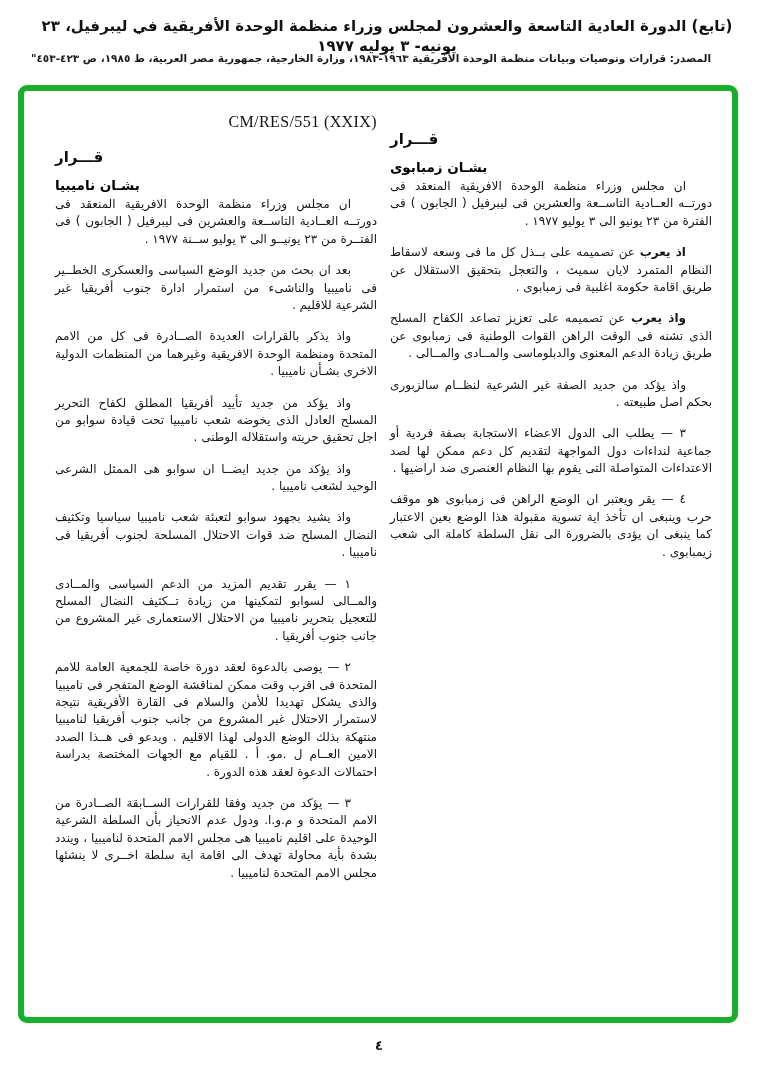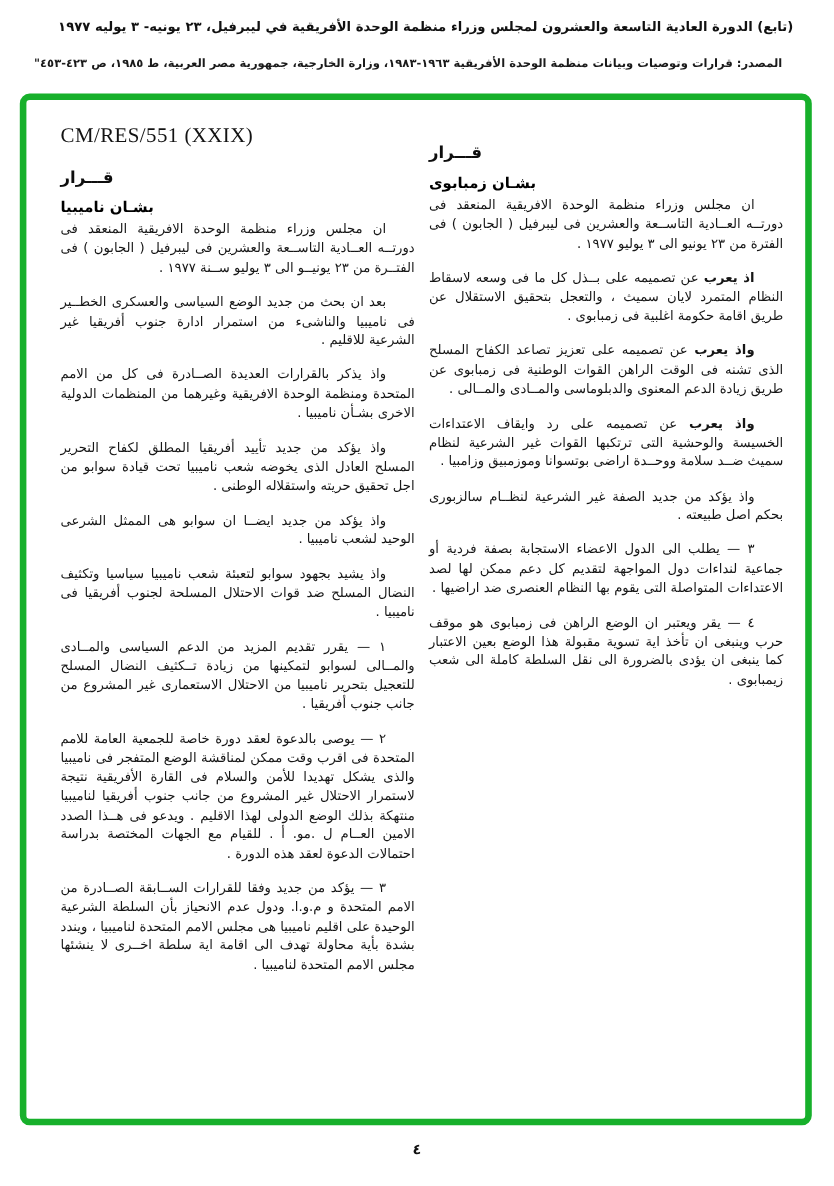--- a/index.html
+++ b/index.html
@@ -2,38 +2,38 @@
 <html lang="ar"><head>
 <meta charset="utf-8">
 <style>
   html,body{margin:0;padding:0;}
   body{
     width:758px;height:1078px;position:relative;background:#ffffff;
     font-family:"DejaVu Sans",sans-serif;color:#141414;overflow:hidden;
   }
   .hdr1{
     position:absolute;top:16px;left:36px;right:20px;
-    direction:rtl;text-align:center;font-weight:bold;font-size:12px;line-height:1.35;
+    direction:rtl;text-align:center;font-weight:bold;font-size:15px;line-height:1.35;
     color:#111;
   }
   .hdr2{
     position:absolute;top:52px;left:24px;right:40px;
     direction:rtl;text-align:center;font-weight:bold;font-size:10.5px;color:#1b1b1b;
   }
   .frame{
     position:absolute;left:18px;top:85px;width:720px;height:938px;
     border:6px solid #17b02b;border-radius:9px;box-sizing:border-box;
     overflow:hidden;background:#fff;
   }
   .col{position:absolute;top:22px;width:322px;}
   .col-right{left:366px;}
   .col-left{left:31px;}
   .cm{
-    direction:ltr;text-align:left;
-    font-family:"Liberation Serif",serif;font-size:19px;letter-spacing:.4px;
+    direction:ltr;text-align:right;
+    font-family:"Liberation Serif",serif;font-size:16px;letter-spacing:.4px;
     color:#121212;
   }
   .rtitle{
     direction:rtl;text-align:left;font-weight:bold;font-size:15px;
     margin-top:17px;color:#0e0e0e;
   }
   .rsub{
     direction:rtl;text-align:left;font-weight:bold;font-size:13.5px;
     margin-top:11px;color:#000000;
   }
@@ -57,21 +57,20 @@
 
 <div class="frame" style="border-color: rgb(23, 176, 43);">
 
   <div class="col col-right">
     <div class="rtitle">قـــرار</div>
     <div class="rsub">بشـان زمبابوى</div>
     <div class="paras">
       <p><b></b> <span>ان مجلس وزراء منظمة الوحدة الافريقية المنعقد فى دورتــه العــادية التاســعة والعشرين فى ليبرفيل ( الجابون ) فى الفترة من ٢٣ يونيو الى ٣ يوليو ١٩٧٧ .</span></p>
       <p><b>اذ يعرب</b> <span>عن تصميمه على بــذل كل ما فى وسعه لاسقاط النظام المتمرد لايان سميث ، والتعجل بتحقيق الاستقلال عن طريق اقامة حكومة اغلبية فى زمبابوى .</span></p>
       <p><b>واذ يعرب</b> <span>عن تصميمه على تعزيز تصاعد الكفاح المسلح الذى تشنه فى الوقت الراهن القوات الوطنية فى زمبابوى عن طريق زيادة الدعم المعنوى والدبلوماسى والمــادى والمــالى .</span></p>
-      <p><b>واذ يعرب</b> <span>عن تصميمه على رد وايقاف الاعتداءات الخسيسة والوحشية التى ترتكبها القوات غير الشرعية لنظام سميث ضــد سلامة ووحــدة اراضى بوتسوانا وموزمبيق وزامبيا .</span></p>
       <p><b></b> <span>واذ يؤكد من جديد الصفة غير الشرعية لنظــام سالزبورى بحكم اصل طبيعته .</span></p>
       <p><b></b> <span>٣ — يطلب الى الدول الاعضاء الاستجابة بصفة فردية أو جماعية لنداءات دول المواجهة لتقديم كل دعم ممكن لها لصد الاعتداءات المتواصلة التى يقوم بها النظام العنصرى ضد اراضيها .</span></p>
       <p><b></b> <span>٤ — يقر ويعتبر ان الوضع الراهن فى زمبابوى هو موقف حرب وينبغى ان تأخذ اية تسوية مقبولة هذا الوضع بعين الاعتبار كما ينبغى ان يؤدى بالضرورة الى نقل السلطة كاملة الى شعب زيمبابوى .</span></p>
     </div>
   </div>
 
   <div class="col col-left">
     <div class="cm">CM/RES/551 (XXIX)</div>
     <div class="rtitle">قـــرار</div>
     <div class="rsub">بشـان ناميبيا</div>

